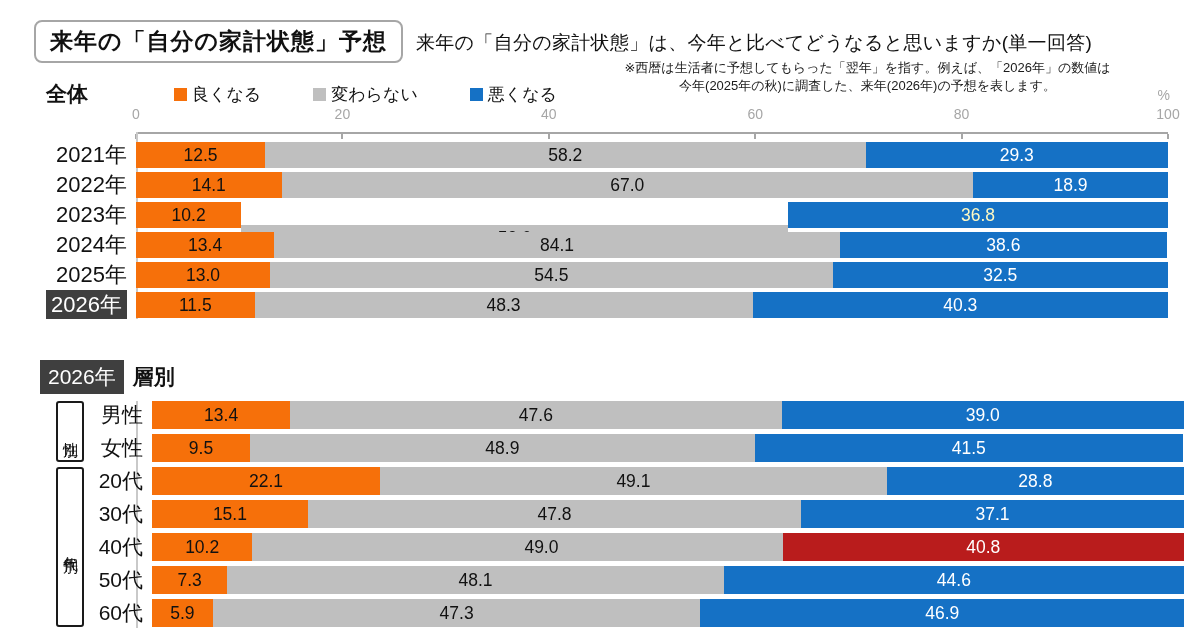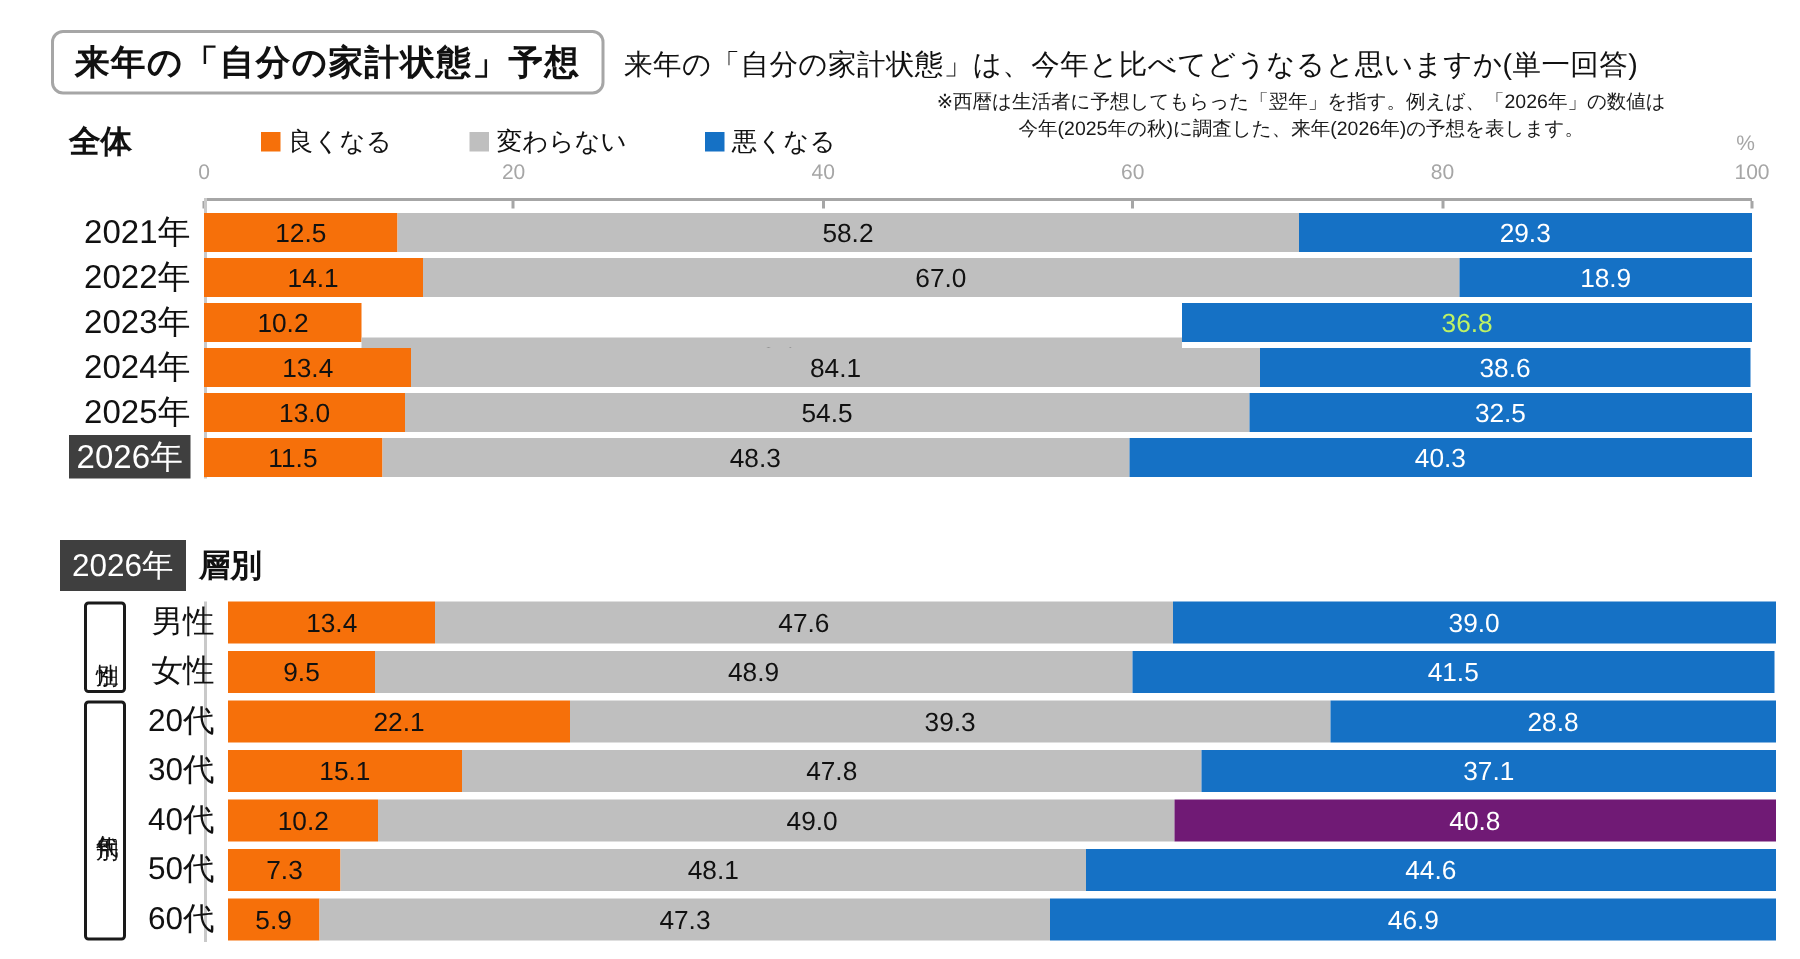--- a/index.html
+++ b/index.html
@@ -133,21 +133,21 @@
           <div class="seg" style="width: 14.1%; background: rgb(246, 112, 10); color: rgb(17, 17, 17);">14.1</div>
           <div class="seg" style="width: 67%; background: rgb(191, 191, 191); color: rgb(17, 17, 17);">67.0</div>
           <div class="seg" style="width: 18.9%; background: rgb(21, 113, 197); color: rgb(255, 255, 255);">18.9</div>
         </div>
       </div>
       <div class="bar-row">
         <div class="row-label">2023年</div>
         <div class="bars">
           <div class="seg" style="width: 10.2%; background: rgb(246, 112, 10); color: rgb(17, 17, 17);">10.2</div>
           <div class="seg" style="width: 53%; background: rgb(191, 191, 191); color: rgb(17, 17, 17); margin-top: 23px;">53.0</div>
-          <div class="seg" style="width: 36.8%; background: rgb(21, 113, 197); color: #bef264;">36.8</div>
+          <div class="seg" style="width: 36.8%; background: rgb(21, 113, 197); color: #fef9c3;">36.8</div>
         </div>
       </div>
       <div class="bar-row">
         <div class="row-label">2024年</div>
         <div class="bars">
           <div class="seg" style="width: 13.4%; background: rgb(246, 112, 10); color: rgb(17, 17, 17);">13.4</div>
           <div class="seg" style="width: 54.8%; background: rgb(191, 191, 191); color: rgb(17, 17, 17);">84.1</div>
           <div class="seg" style="width: 31.7%; background: rgb(21, 113, 197); color: rgb(255, 255, 255);">38.6</div>
         </div>
       </div>
@@ -200,38 +200,38 @@
       </div>
       <div class="group">
         <div class="group-box">
           <span>年代別</span>
         </div>
         <div class="group-rows">
           <div class="bar-row2">
             <div class="row-label2">20代</div>
             <div class="bars">
               <div class="seg" style="width: 22.1%; background: rgb(246, 112, 10); color: rgb(17, 17, 17);">22.1</div>
-              <div class="seg" style="width: 49.1%; background: rgb(191, 191, 191); color: rgb(17, 17, 17);">39.3</div>
+              <div class="seg" style="width: 49.1%; background: rgb(191, 191, 191); color: rgb(17, 17, 17);">49.1</div>
               <div class="seg" style="width: 28.8%; background: rgb(21, 113, 197); color: rgb(255, 255, 255);">28.8</div>
             </div>
           </div>
           <div class="bar-row2">
             <div class="row-label2">30代</div>
             <div class="bars">
               <div class="seg" style="width: 15.1%; background: rgb(246, 112, 10); color: rgb(17, 17, 17);">15.1</div>
               <div class="seg" style="width: 47.8%; background: rgb(191, 191, 191); color: rgb(17, 17, 17);">47.8</div>
               <div class="seg" style="width: 37.1%; background: rgb(21, 113, 197); color: rgb(255, 255, 255);">37.1</div>
             </div>
           </div>
           <div class="bar-row2">
             <div class="row-label2">40代</div>
             <div class="bars">
               <div class="seg" style="width: 10.2%; background: rgb(246, 112, 10); color: rgb(17, 17, 17);">10.2</div>
               <div class="seg" style="width: 49%; background: rgb(191, 191, 191); color: rgb(17, 17, 17); padding-left: 48px;">49.0</div>
-              <div class="seg" style="width: 40.8%; background: #701a75; color: rgb(255, 255, 255);">40.8</div>
+              <div class="seg" style="width: 40.8%; background: #b91c1c; color: rgb(255, 255, 255);">40.8</div>
             </div>
           </div>
           <div class="bar-row2">
             <div class="row-label2">50代</div>
             <div class="bars">
               <div class="seg" style="width: 7.3%; background: rgb(246, 112, 10); color: rgb(17, 17, 17);">7.3</div>
               <div class="seg" style="width: 48.1%; background: rgb(191, 191, 191); color: rgb(17, 17, 17);">48.1</div>
               <div class="seg" style="width: 44.6%; background: rgb(21, 113, 197); color: rgb(255, 255, 255);">44.6</div>
             </div>
           </div>

